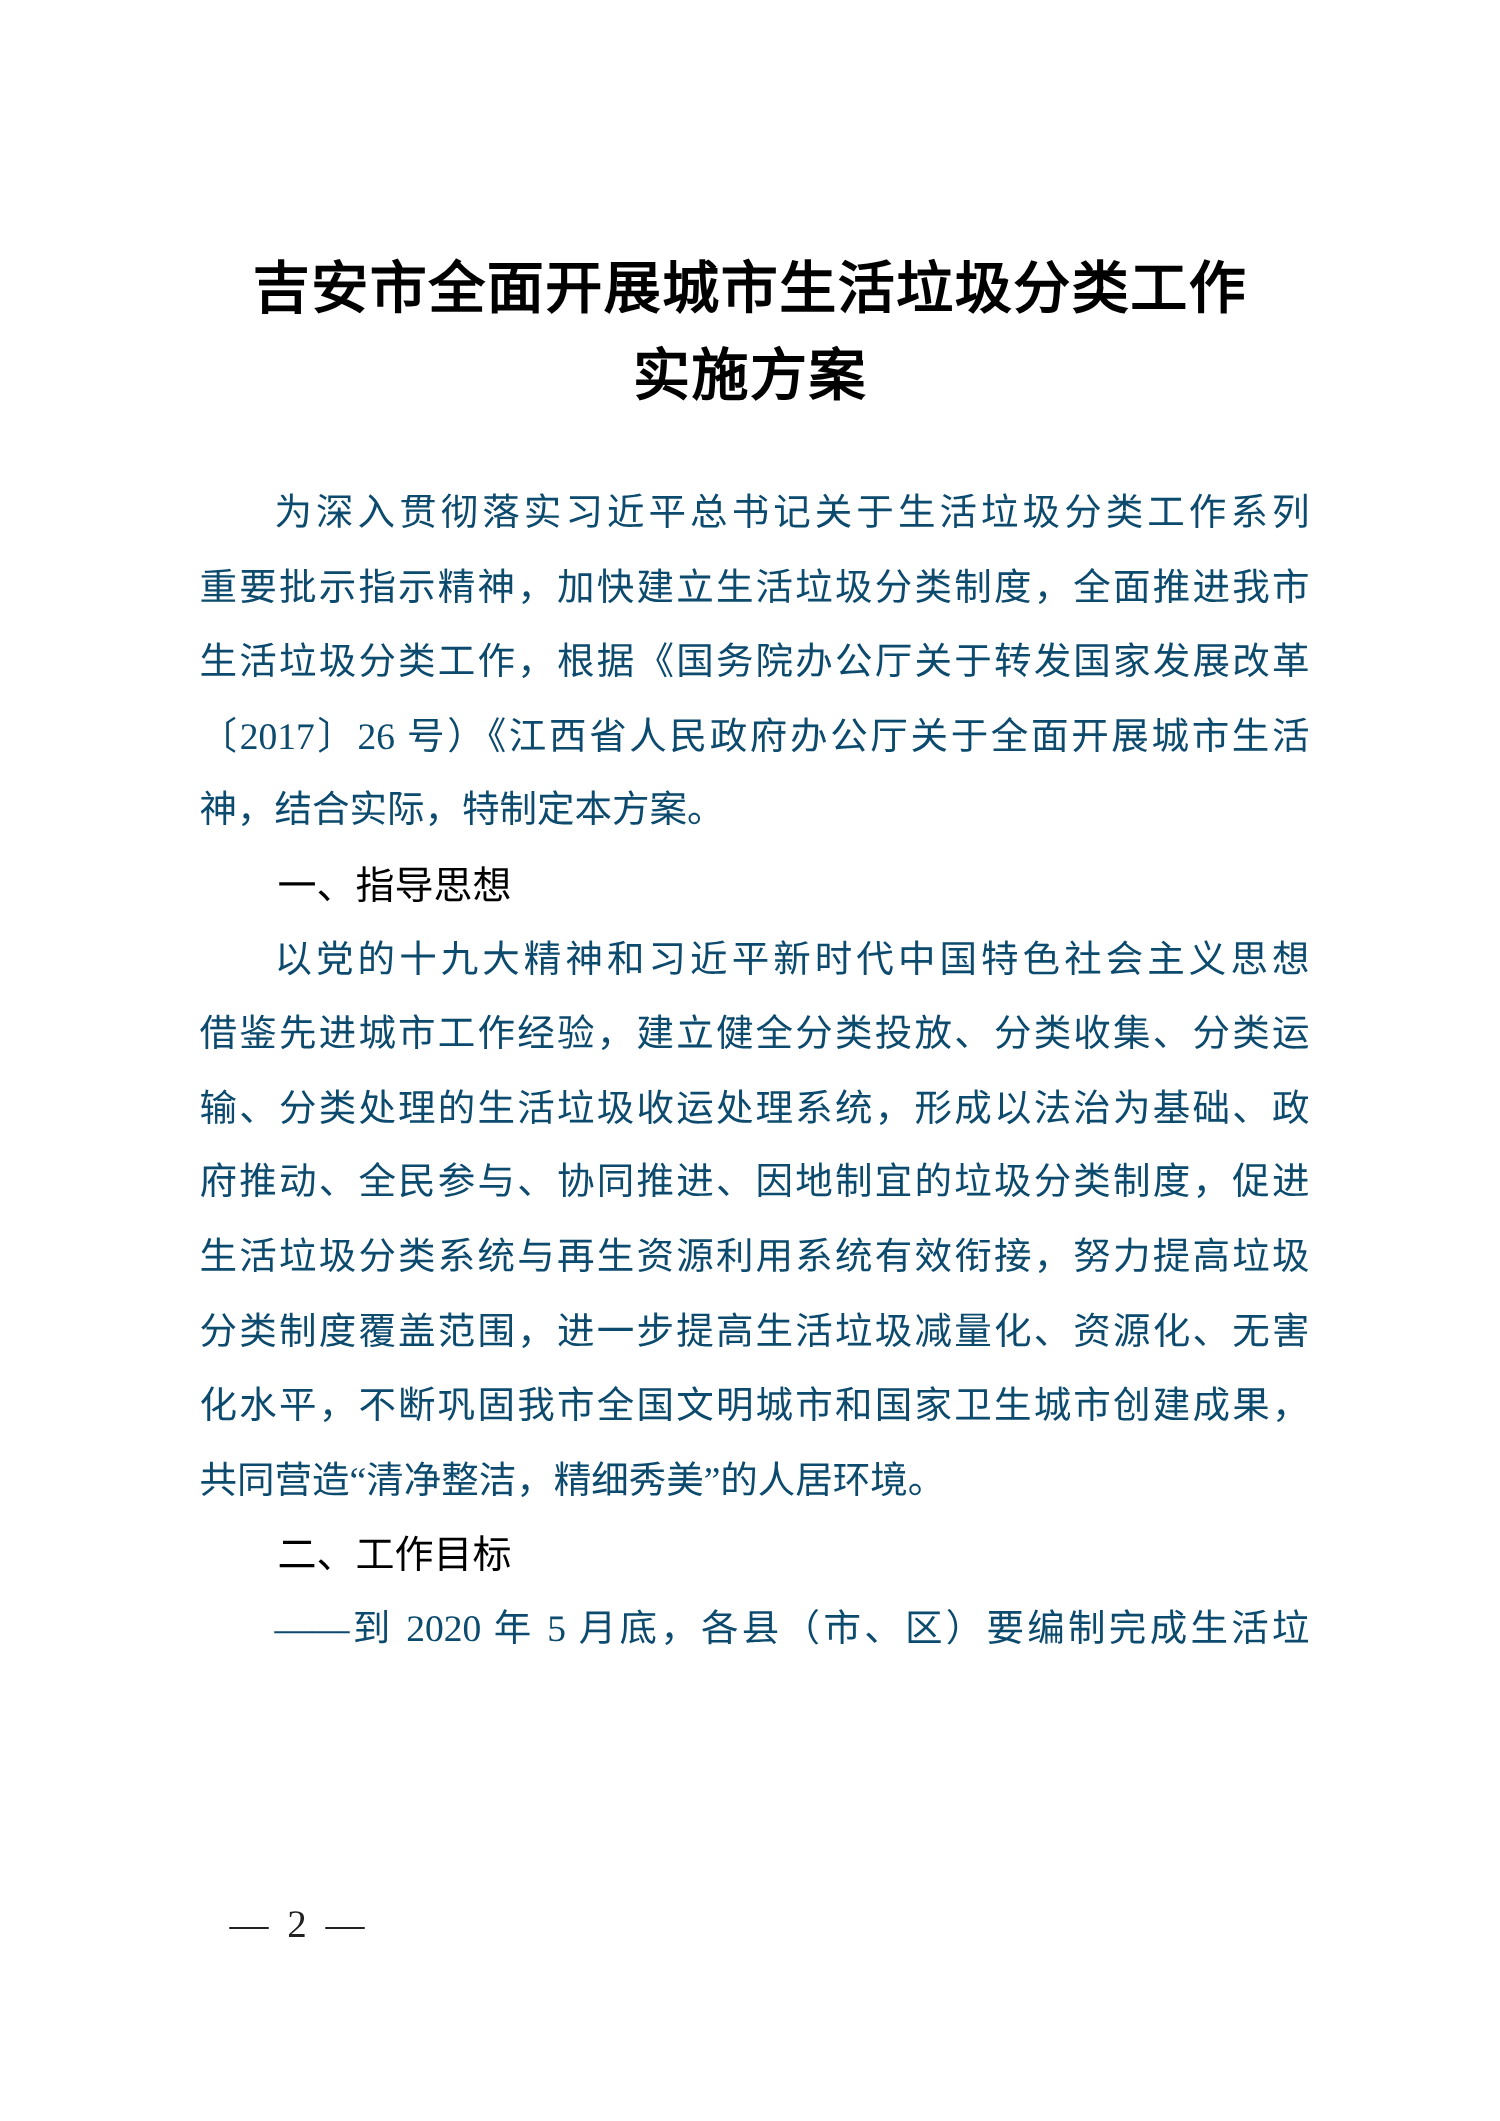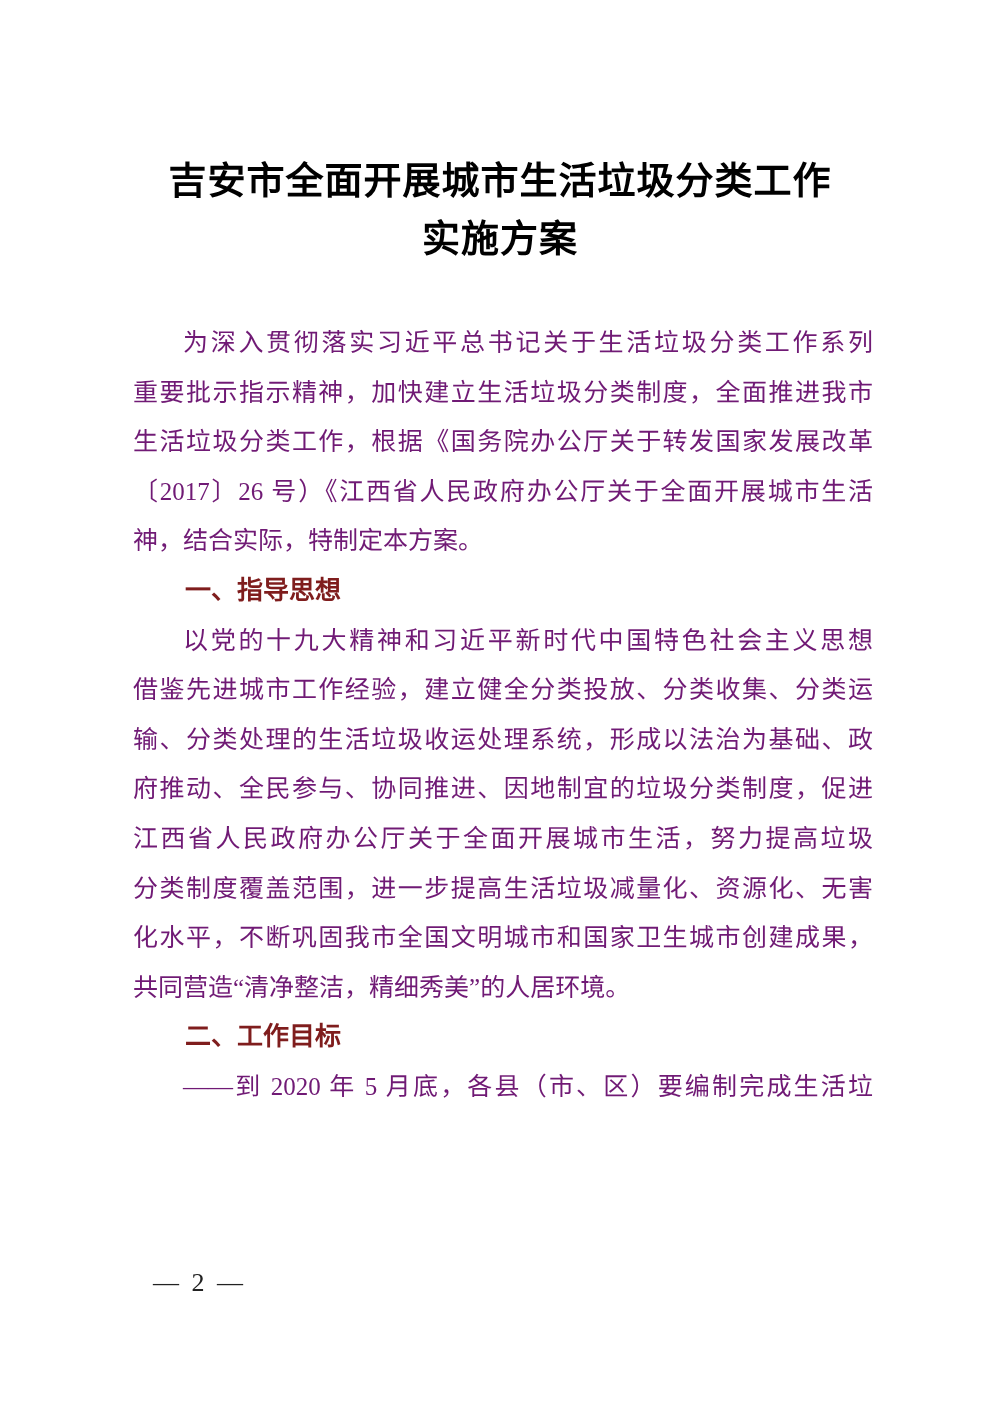--- a/index.html
+++ b/index.html
@@ -15,21 +15,21 @@
     background: #ffffff;
     color: #1c1c1c;
     font-family: "Liberation Serif", "DejaVu Serif", serif;
     overflow: hidden;
   }
   .doc-title {
     position: absolute;
     top: 152px;
     left: 0;
     right: 0;
-    margin: 0;
+    margin: 12px;
     text-align: center;
     font-family: Liberation Sans, sans-serif;
     font-weight: bold;
     font-size: 38px;
     line-height: 58px;
     color: #000000;
     letter-spacing: 1px;
   }
   .doc-title .title-line {
     display: block;
@@ -40,38 +40,38 @@
     top: 318px;
     width: 740px;
   }
   .line {
     font-size: 25px;
     line-height: 49.6px;
     height: 49.6px;
     text-align: justify;
     text-align-last: justify;
     -moz-text-align-last: justify;
-    color: #701a75;
+    color: #0c4a6e;
     overflow: hidden;
   }
   .line.indent {
     text-indent: 2em;
   }
   .line.end {
     text-align-last: left;
     -moz-text-align-last: left;
   }
   .line.heading {
     font-family: "Liberation Sans", "DejaVu Sans", sans-serif;
-    font-weight: bold;
+    font-weight: normal;
     font-size: 26px;
     text-align-last: left;
     -moz-text-align-last: left;
     text-indent: 2em;
-    color: #7f1d1d;
+    color: #000000;
   }
   .page-footer {
     position: absolute;
     left: 153px;
     top: 1268px;
     font-size: 26px;
     letter-spacing: 3px;
     color: #222222;
   }
 </style>
@@ -95,21 +95,21 @@
       <div class="line end">神，结合实际，特制定本方案。</div>
     </div>
 
     <div class="line heading">一、指导思想</div>
 
     <div class="para">
       <div class="line indent">以党的十九大精神和习近平新时代中国特色社会主义思想</div>
       <div class="line">借鉴先进城市工作经验，建立健全分类投放、分类收集、分类运</div>
       <div class="line">输、分类处理的生活垃圾收运处理系统，形成以法治为基础、政</div>
       <div class="line">府推动、全民参与、协同推进、因地制宜的垃圾分类制度，促进</div>
-      <div class="line">江西省人民政府办公厅关于全面开展城市生活，努力提高垃圾</div>
+      <div class="line">生活垃圾分类系统与再生资源利用系统有效衔接，努力提高垃圾</div>
       <div class="line">分类制度覆盖范围，进一步提高生活垃圾减量化、资源化、无害</div>
       <div class="line">化水平，不断巩固我市全国文明城市和国家卫生城市创建成果，</div>
       <div class="line end">共同营造“清净整洁，精细秀美”的人居环境。</div>
     </div>
 
     <div class="line heading">二、工作目标</div>
 
     <div class="para">
       <div class="line indent">——到 2020 年 5 月底，各县（市、区）要编制完成生活垃</div>
     </div>

